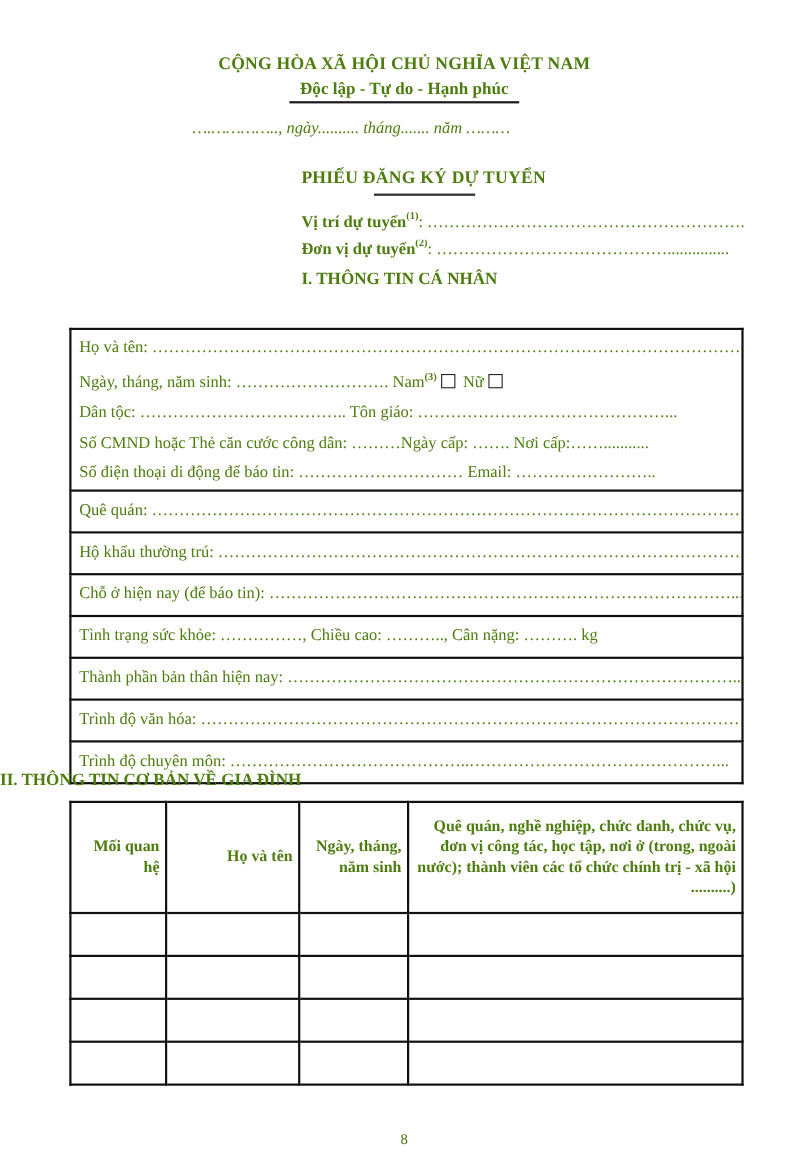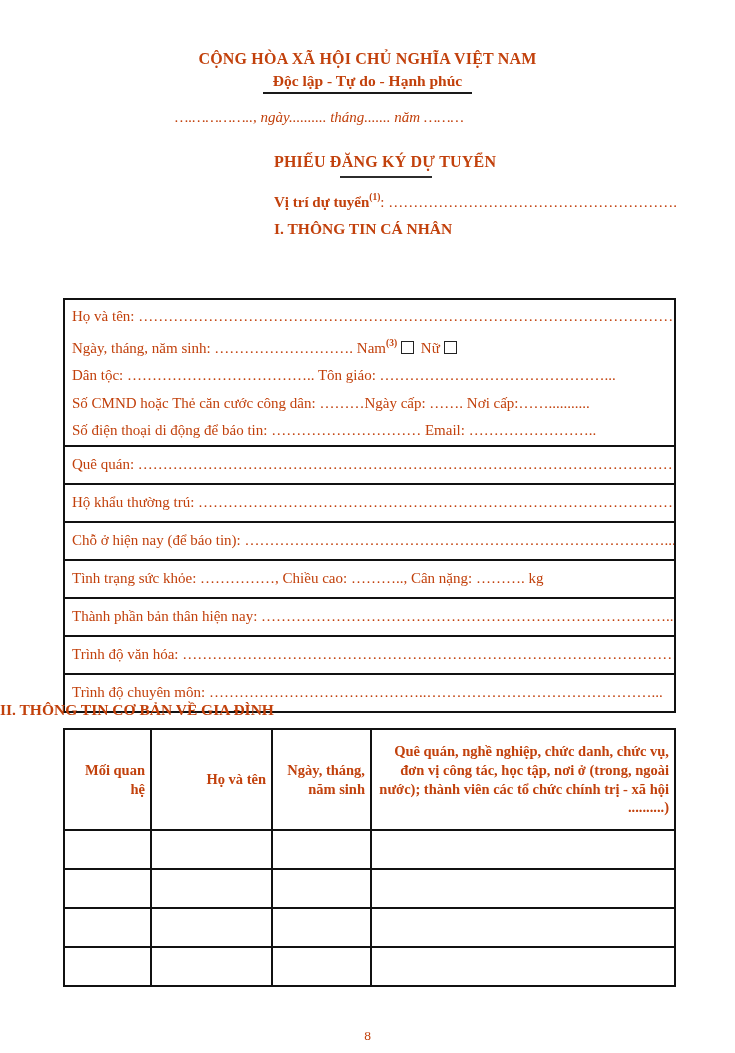--- a/index.html
+++ b/index.html
@@ -1,21 +1,21 @@
 <!DOCTYPE html>
 <html><head>
 <meta charset="utf-8">
 <style>
   html,body{margin:0;padding:0;background:#ffffff;}
   .page{
     position:relative;
     width:735px;height:1053px;
     background:#ffffff;
     font-family:"Liberation Serif","DejaVu Serif",serif;
-    color:#c2410c;
+    color:#4d7c0f;
     overflow:hidden;
   }
   
   .nat-header{position:absolute;top:50px;left:0;right:0;text-align:center;}
   .nat-title{font-size:16px;font-weight:bold;letter-spacing:.2px;}
   .nat-motto{display:inline-block;margin-top:4px;font-size:15.5px;font-weight:bold;
              border-bottom:2px solid #1a1a1a;padding:0 10px 2px 10px;}
   .date-line{position:absolute;top:109px;left:0;right:96px;text-align:center;
              font-style:italic;font-size:15px;}
   
@@ -63,20 +63,23 @@
   </div>
   <div class="date-line">….………….., ngày.......... tháng....... năm ………</div>
 
 
   <div class="head-col">
     <div class="form-title">PHIẾU ĐĂNG KÝ DỰ TUYỂN</div>
     <div class="title-rule"></div>
 
     <div class="apply-line">
       <span class="lbl">Vị trí dự tuyển</span><sup class="fnote">(1)</sup><span>: ………………………………………………….</span>
+    </div>
+    <div class="apply-line">
+      <span class="lbl">Đơn vị dự tuyển</span><sup class="fnote">(2)</sup><span>: ……………………………………...............</span>
     </div>
 
     <div class="sec1-title">I. THÔNG TIN CÁ NHÂN</div>
   </div>
 
   <table class="frm personal">
     <tbody>
       <tr>
         <td class="block-cell">
           <div>Họ và tên: ………………………………………………………………………………………………...</div>

